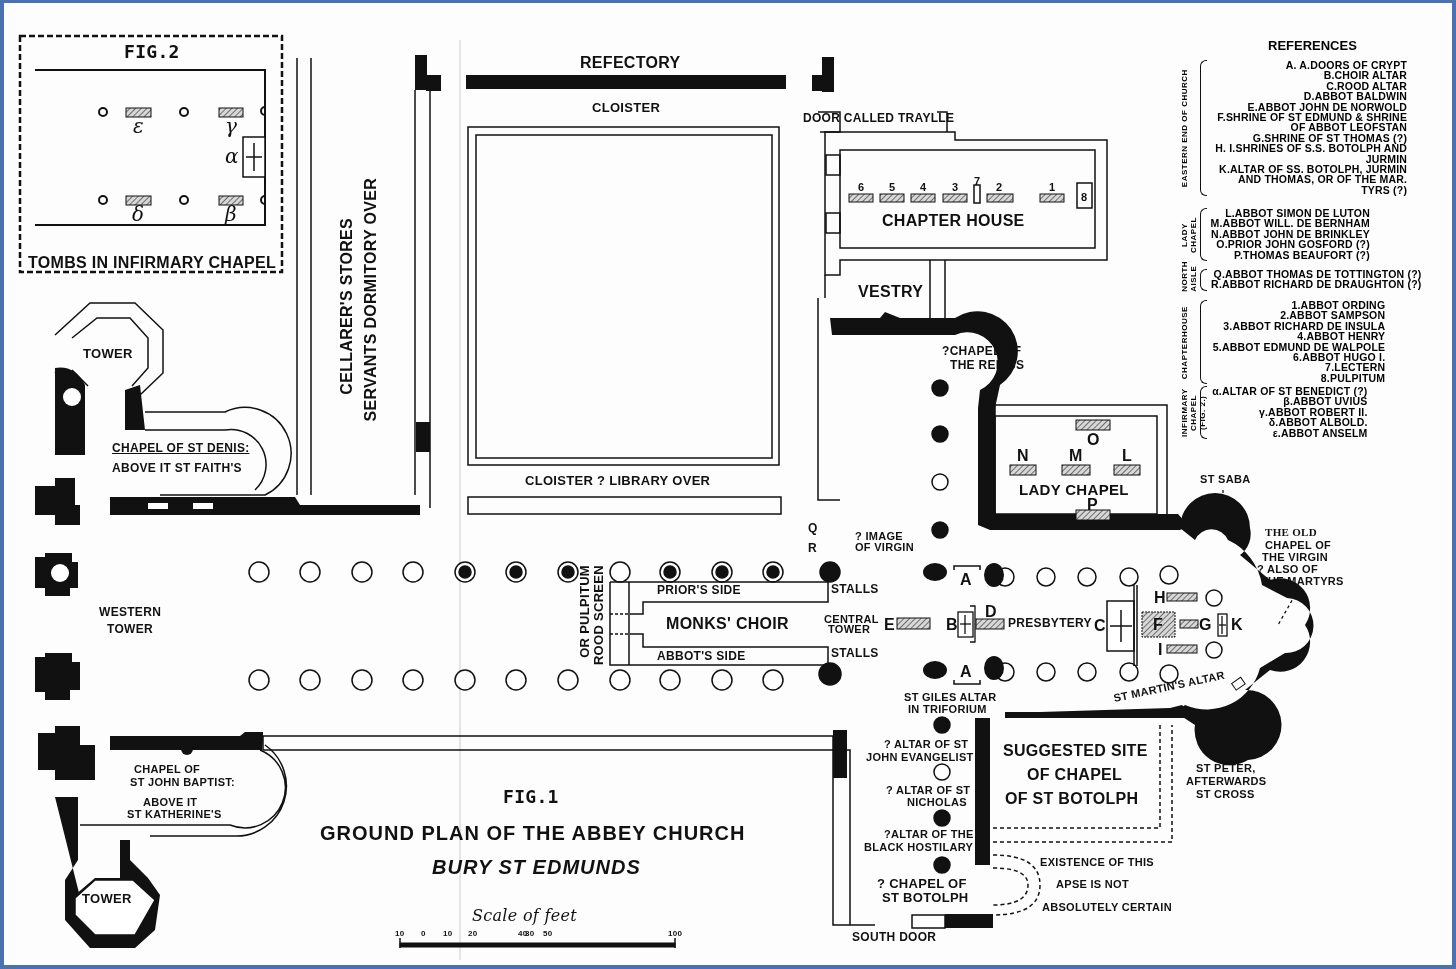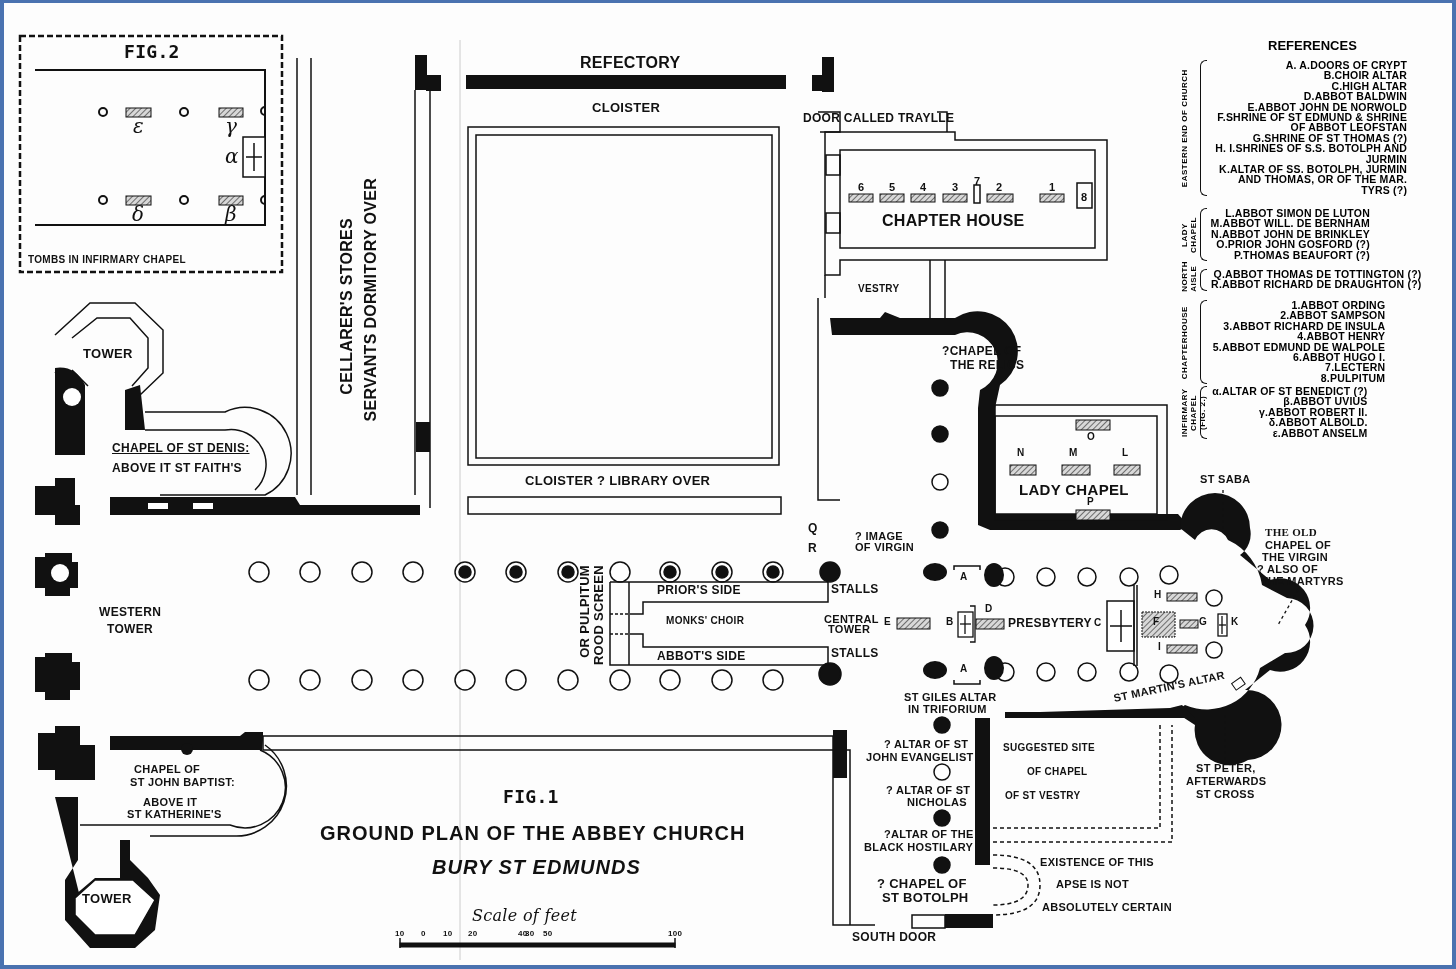--- a/index.html
+++ b/index.html
@@ -3,21 +3,21 @@
 <meta charset="utf-8">
 <style>
   html, body { margin: 0; padding: 0; background: #ffffff; }
   body { width: 1456px; height: 969px; position: relative; overflow: hidden; font-family: "Liberation Sans", sans-serif; }
   .frame { position: absolute; left: 0; top: 0; width: 1456px; height: 969px; box-sizing: border-box; border-top: 3px solid #4a72b0; border-left: 4px solid #4a72b0; border-right: 4px solid #4a72b0; border-bottom: 4px solid #4a72b0; background: #fdfdfd; }
   svg { position: absolute; left: 0; top: 0; }
   .lbl { position: absolute; font-family: "Liberation Sans", sans-serif; font-weight: bold; color: #111; white-space: nowrap; line-height: 1.15; text-align: center; letter-spacing: 0.3px; }
   .s11 { font-size: 11px; }
   .s12 { font-size: 12px; }
   .s13 { font-size: 13px; }
-  .s14 { font-size: 10px; }
+  .s14 { font-size: 16px; }
   .s15 { font-size: 15px; }
   .s16 { font-size: 16px; }
   .s18 { font-size: 18px; }
   .s20 { font-size: 20px; letter-spacing: 1px; }
   .norm { font-weight: normal; }
   .vert { writing-mode: vertical-rl; transform: rotate(180deg); }
   .greek { font-family: "DejaVu Serif", serif; font-style: italic; font-weight: normal; font-size: 20px; }
   .fig { font-family: "DejaVu Sans Mono", monospace; font-weight: bold; }
   .refs { position: absolute; left: 1180px; top: 38px; width: 268px; }
   .refs-title { position: absolute; left: 88px; top: 0; font-size: 13px; font-weight: bold; }
@@ -324,21 +324,21 @@
 <div class="lbl s11" style="left:884px;top:738px;">? ALTAR OF ST</div>
 <div class="lbl s11" style="left:866px;top:751px;">JOHN EVANGELIST</div>
 <div class="lbl s11" style="left:886px;top:784px;">? ALTAR OF ST</div>
 <div class="lbl s11" style="left:907px;top:796px;">NICHOLAS</div>
 <div class="lbl s11" style="left:884px;top:828px;">?ALTAR OF THE</div>
 <div class="lbl s11" style="left:864px;top:841px;">BLACK HOSTILARY</div>
 <div class="lbl s13 norm" style="left:877px;top:877px;font-weight:bold;">? CHAPEL OF</div>
 <div class="lbl s13" style="left:882px;top:891px;">ST BOTOLPH</div>
 <div class="lbl s14 norm" style="left:1003px;top:742px;font-weight:bold;">SUGGESTED SITE</div>
 <div class="lbl s14" style="left:1027px;top:766px;">OF CHAPEL</div>
-<div class="lbl s14" style="left:1005px;top:790px;">OF ST VESTRY</div>
+<div class="lbl s14" style="left:1005px;top:790px;">OF ST BOTOLPH</div>
 <div class="lbl s11" style="left:1040px;top:856px;">EXISTENCE OF THIS</div>
 <div class="lbl s11" style="left:1056px;top:878px;">APSE IS NOT</div>
 <div class="lbl s11" style="left:1042px;top:901px;">ABSOLUTELY CERTAIN</div>
 <div class="lbl s12" style="left:852px;top:931px;">SOUTH DOOR</div>
 
 <div class="lbl s14" style="left:960px;top:571px;">A</div>
 <div class="lbl s14" style="left:960px;top:663px;">A</div>
 <div class="lbl s14" style="left:946px;top:616px;">B</div>
 <div class="lbl s14" style="left:1094px;top:617px;">C</div>
 <div class="lbl s14" style="left:985px;top:603px;">D</div>
@@ -381,21 +381,21 @@
 
 <div class="refs">
   <div class="refs-title">REFERENCES</div>
   <div id="ref-groups">
       <div class="ref-group" style="top: 22px;">
         <div class="gname" style="height: 137.2px;">EASTERN END OF CHURCH</div>
         <div class="brace" style="height: 134.2px;"></div>
         <div class="items">
           <div class="ref-item"><span class="key">A. A. </span><span>DOORS OF CRYPT</span></div>
           <div class="ref-item"><span class="key">B. </span><span>CHOIR ALTAR</span></div>
-          <div class="ref-item"><span class="key">C. </span><span>HIGH ALTAR</span></div>
+          <div class="ref-item"><span class="key">C. </span><span>ROOD ALTAR</span></div>
           <div class="ref-item"><span class="key">D. </span><span>ABBOT BALDWIN</span></div>
           <div class="ref-item"><span class="key">E. </span><span>ABBOT JOHN DE NORWOLD</span></div>
           <div class="ref-item"><span class="key">F. </span><span>SHRINE OF ST EDMUND &amp; SHRINE</span></div>
           <div class="ref-item cont"><span>OF ABBOT LEOFSTAN</span></div>
           <div class="ref-item"><span class="key">G. </span><span>SHRINE OF ST THOMAS (?)</span></div>
           <div class="ref-item"><span class="key">H. I. </span><span>SHRINES OF S.S. BOTOLPH AND</span></div>
           <div class="ref-item cont"><span>JURMIN</span></div>
           <div class="ref-item"><span class="key">K. </span><span>ALTAR OF SS. BOTOLPH, JURMIN</span></div>
           <div class="ref-item cont"><span>AND THOMAS, OR OF THE MAR.</span></div>
           <div class="ref-item cont"><span>TYRS (?)</span></div>

